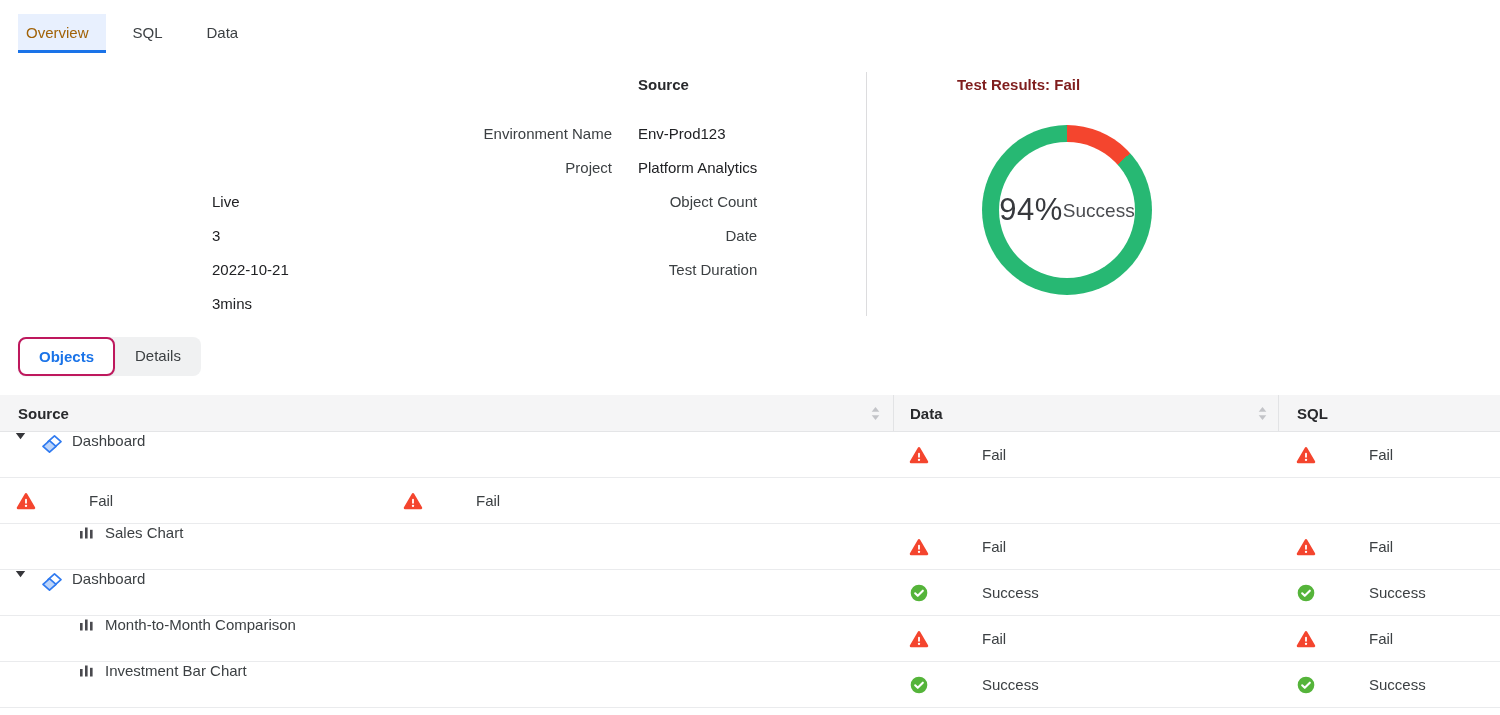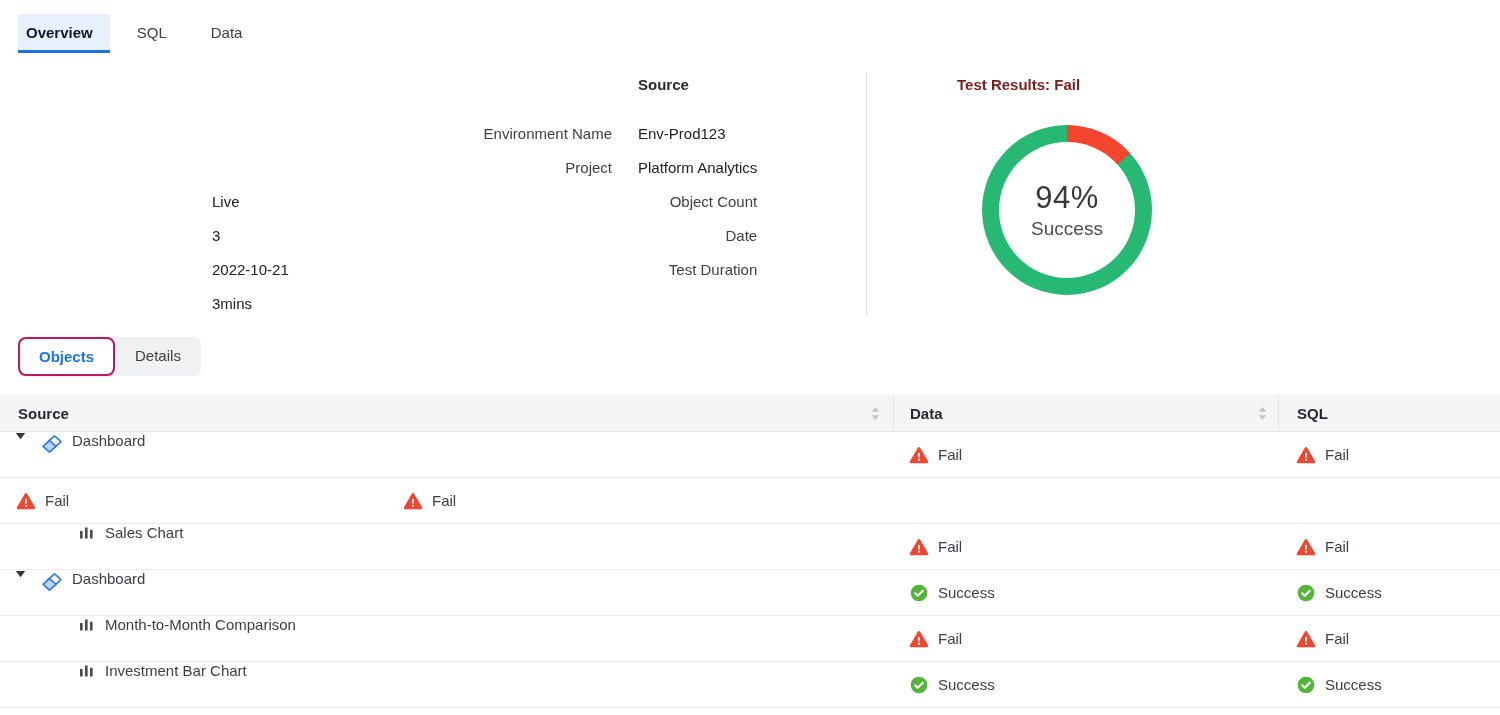--- a/index.html
+++ b/index.html
@@ -19,22 +19,22 @@
   .tabbar { position: absolute; top: 14px; left: 18px; display: flex; align-items: stretch; }
   .tab {
     padding: 10px 17px 9px 17px;
     color: #3c4043;
     cursor: pointer;
     border-bottom: 3px solid transparent;
     white-space: nowrap;
   }
   .tab.active {
     background: #e8f0fe;
-    color: #0f172a;
-    font-weight: 700;
+    color: #a16207;
+    font-weight: 400;
     border-bottom-color: #1a73e8;
     padding-left: 8px;
   }
   .tab + .tab { margin-left: 10px; }
 
   
   .src-title { position: absolute; left: 638px; top: 76px; font-weight: 700; color: #28292c; }
   .src-grid {
     position: absolute; left: 212px; top: 117px;
     display: grid; grid-template-columns: 400px auto; column-gap: 26px;
@@ -45,21 +45,21 @@
   .vdivider { position: absolute; left: 866px; top: 72px; width: 1px; height: 244px; background: #dcdcde; }
 
   
   .results-title { position: absolute; left: 957px; top: 76px; font-weight: 700; color: #7f1d1d; }
   .donut {
     position: absolute; left: 982px; top: 125px;
     width: 170px; height: 170px; border-radius: 50%;
   }
   .donut-hole {
     position: absolute; inset: 17px; border-radius: 50%; background: #fff;
-    display: flex; flex-direction: column; align-items: center; justify-content: center;
+    display: flex; flex-direction: row; align-items: center; justify-content: center;
   }
   .donut-value { font-size: 31px; color: #37393d; letter-spacing: 0.5px; }
   .donut-label { font-size: 19px; color: #4a4c50; margin-top: 2px; }
   .legend { position: absolute; left: 1217px; top: 170px; }
   .legend-item { display: flex; align-items: center; margin-bottom: 14px; }
   .legend-swatch { width: 16px; height: 16px; border-radius: 2px; margin-right: 12px; }
   .legend-label { font-size: 16px; color: #37393d; }
 
   
   .segmented {
@@ -87,21 +87,21 @@
 
   .trow { display: flex; height: 46px; align-items: center; border-bottom: 1px solid #eaebed; }
   .cell-source { width: 893px; display: flex; align-items: flex-start; height: 100%; }
   .cell-data   { width: 385px; padding-left: 16px; display: flex; align-items: center; gap: 9px; height: 100%; }
   .cell-sql    { flex: 1; padding-left: 18px; display: flex; align-items: center; gap: 9px; height: 100%; }
   .caret { margin-left: 14px; display: inline-flex; cursor: pointer; width: 12px; justify-content: center; }
   .obj-icon { margin-left: 14px; display: inline-flex; }
   .group-label { margin-left: 8px; color: #3c4043; }
   .child-indent { margin-left: 78px; display: inline-flex; }
   .child-label { margin-left: 10px; color: #3c4043; }
-  .status-label { color: #3c4043; }
+  .status-label { color: #3c4043; margin-left: 44px; }
   svg { display: block; }
 </style>
 </head>
 <body>
 
 <div class="page">
 
   <div class="tabbar">
     <div class="tab active">Overview</div>
     <div class="tab">SQL</div>

